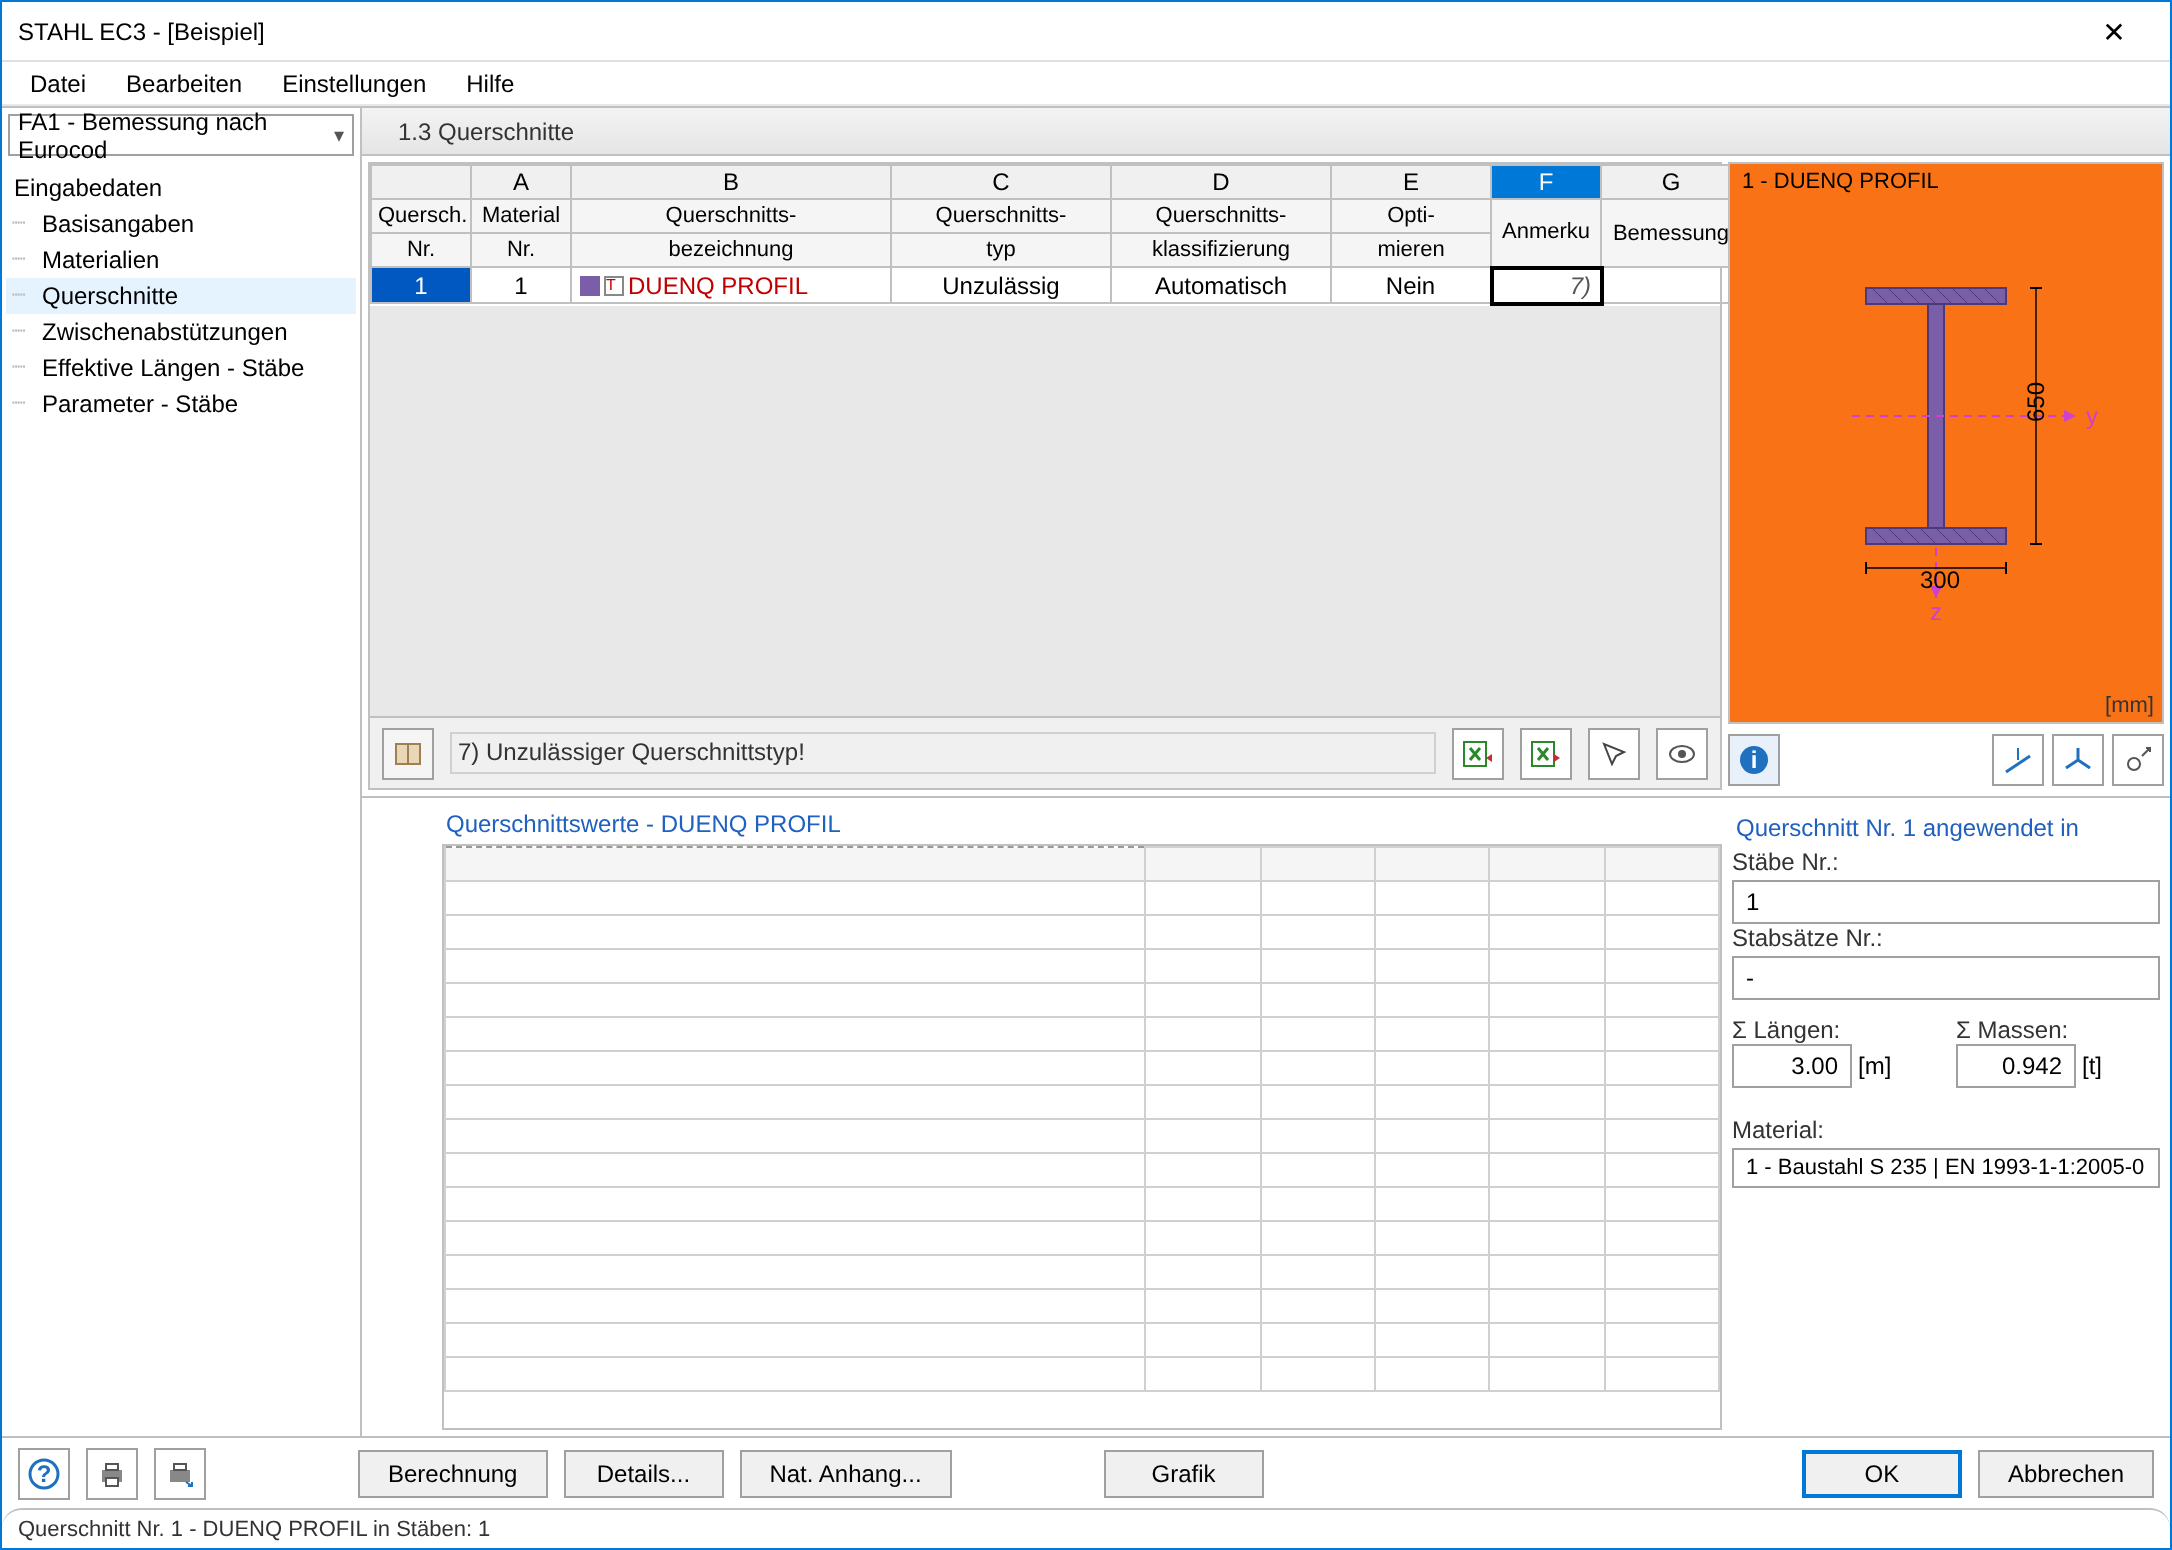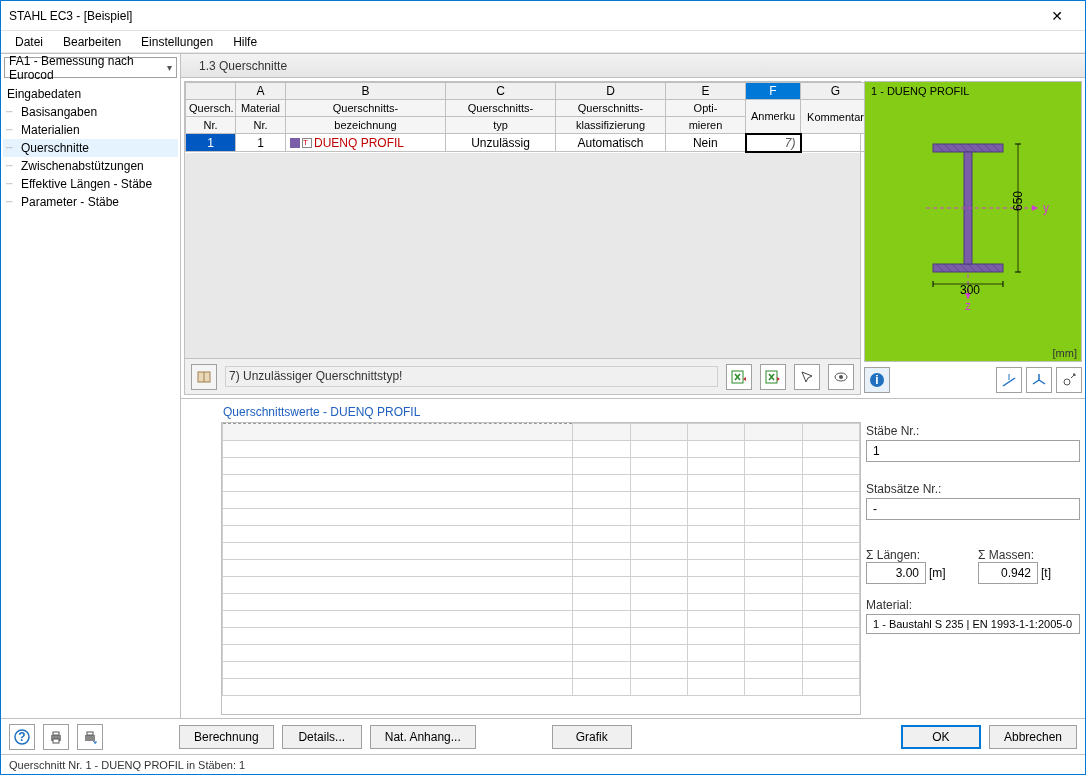--- a/index.html
+++ b/index.html
@@ -46,21 +46,21 @@
 .grid td.cell7 { border: 2px solid #000; text-align: right; padding-right: 4px; font-style: italic; color: #555; }
 .gridfill { flex: 1; background: #e8e8e8; }
 
 .msgbar { height: 36px; display: flex; align-items: center; background: #f0f0f0; border-top: 1px solid #c0c0c0; padding: 2px 6px; gap: 8px; }
 .msgbar .bookbtn { width: 26px; height: 26px; border: 1px solid #a0a0a0; background: #f5f5f5; display: flex; align-items: center; justify-content: center; cursor: pointer; }
 .msgbar .msgtext { flex: 1; font-size: 11px; color: #333; line-height: 1.3; background: #f0f0f0; border: 1px solid #d0d0d0; padding: 2px 3px; }
 .msgbar .tbtn { width: 26px; height: 26px; border: 1px solid #a0a0a0; background: #fff; display: flex; align-items: center; justify-content: center; cursor: pointer; }
 .msgbar .tbtn svg { width: 16px; height: 16px; }
 
 .rightcol { width: 218px; margin: 3px 3px 3px 0; display: flex; flex-direction: column; gap: 3px; }
-.preview { border: 1px solid #c0c0c0; background: #84cc16; flex: 1; display: flex; flex-direction: column; }
+.preview { border: 1px solid #c0c0c0; background: #f97316; flex: 1; display: flex; flex-direction: column; }
 .preview .phdr { padding: 3px 6px; font-size: 11px; color: #000; }
 .preview .pbody { flex: 1; position: relative; }
 .preview .punit { text-align: right; padding: 0 4px 2px; font-size: 11px; color: #333; }
 .pbtns { height: 30px; display: flex; align-items: center; gap: 4px; }
 .pbtns .sp { flex: 1; }
 .pbtns .ib { width: 26px; height: 26px; border: 1px solid #a0a0a0; background: #fff; display: flex; align-items: center; justify-content: center; cursor: pointer; }
 .pbtns .ib.info { background: #e8f0fa; }
 
 
 .ibeam { position: absolute; left: 50%; top: 50%; transform: translate(-50%,-55%); }
@@ -70,36 +70,36 @@
 .qswrap { flex: 1; margin: 3px; display: flex; flex-direction: column; padding-left: 37px; }
 .qshdr { color: #2060c0; padding: 3px 2px; }
 .qstable { flex: 1; border: 1px solid #c0c0c0; background: #fff; overflow: hidden; }
 .qstable table { border-collapse: collapse; width: 100%; }
 .qstable th, .qstable td { border: 1px solid #d0d0d0; height: 17px; }
 .qstable th { background: #f5f5f5; }
 .qstable .dashhdr { border-top: 1px dashed #999; border-bottom: 1px dashed #999; }
 
 .rightinfo { width: 218px; margin: 3px 3px 3px 0; padding: 2px; }
 .rightinfo .ihdr { color: #2060c0; padding: 3px 2px; }
-.rightinfo .lbl { margin-top: 20px; color: #333; }
+.rightinfo .lbl { margin-top: 0; color: #333; }
 .rightinfo .val { border: 1px solid #a0a0a0; background: #fff; padding: 3px 6px; margin-top: 2px; }
 .rightinfo .row2 { display: flex; gap: 10px; align-items: flex-end; margin-top: 8px; }
 .rightinfo .row2 .col { flex: 1; }
 .rightinfo .num { border: 1px solid #a0a0a0; background: #fff; padding: 3px 6px; text-align: right; width: 60px; display: inline-block; }
 .rightinfo .unit { margin-left: 3px; }
 
 
 .bbar { height: 36px; border-top: 1px solid #c0c0c0; display: flex; align-items: center; padding: 0 8px; gap: 8px; }
 .bbar .ib { width: 26px; height: 26px; border: 1px solid #a0a0a0; background: #fff; display: flex; align-items: center; justify-content: center; cursor: pointer; }
 .bbar .btn { height: 24px; padding: 0 14px; border: 1px solid #a0a0a0; background: #f0f0f0; cursor: pointer; min-width: 80px; }
 .bbar .btn.def { border: 2px solid #0078d7; }
 .bbar .sp { flex: 1; }
 
 
-.status { height: 20px; border-top: 1px solid #c0c0c0; padding: 2px 8px; font-size: 11px; color: #333; display: flex; align-items: center; }
+.status { height: 20px; border-top: 1px solid #c0c0c0; padding: 2px 8px; font-size: 11px; color: #333; display: flex; align-items: center; border-radius: 10px; }
 </style>
 </head>
 <body>
 
 <div class="titlebar">
   <div class="title">STAHL EC3 - [Beispiel]</div>
   <div class="close">✕</div>
 </div>
 
 <div class="menubar">
@@ -157,21 +157,21 @@
               <th class="collet">G</th>
             </tr>
             <tr>
               <th class="h2">Quersch.</th>
               <th class="h2">Material</th>
               <th class="h2">Querschnitts-</th>
               <th class="h2">Querschnitts-</th>
               <th class="h2">Querschnitts-</th>
               <th class="h2">Opti-</th>
               <th class="h2" rowspan="2">Anmerku</th>
-              <th class="h2" rowspan="2">Kommentar</th>
+              <th class="h2" rowspan="2">Bemessung</th>
             </tr>
             <tr>
               <th class="h2">Nr.</th>
               <th class="h2">Nr.</th>
               <th class="h2">bezeichnung</th>
               <th class="h2">typ</th>
               <th class="h2">klassifizierung</th>
               <th class="h2">mieren</th>
             </tr>
             <tr>
@@ -444,20 +444,21 @@
                   <td></td>
                   <td></td>
                   <td></td>
                   <td></td>
                 </tr>
           </tbody>
             </table>
         </div>
       </div>
       <div class="rightinfo">
+        <div class="ihdr">Querschnitt Nr. 1 angewendet in</div>
         <div class="lbl">Stäbe Nr.:</div>
         <div class="val">1</div>
         <div class="lbl">Stabsätze Nr.:</div>
         <div class="val">-</div>
         <div class="row2">
           <div class="col">
             <div class="lbl">Σ Längen:</div>
             <span class="num">3.00</span><span class="unit">[m]</span>
           </div>
           <div class="col">

